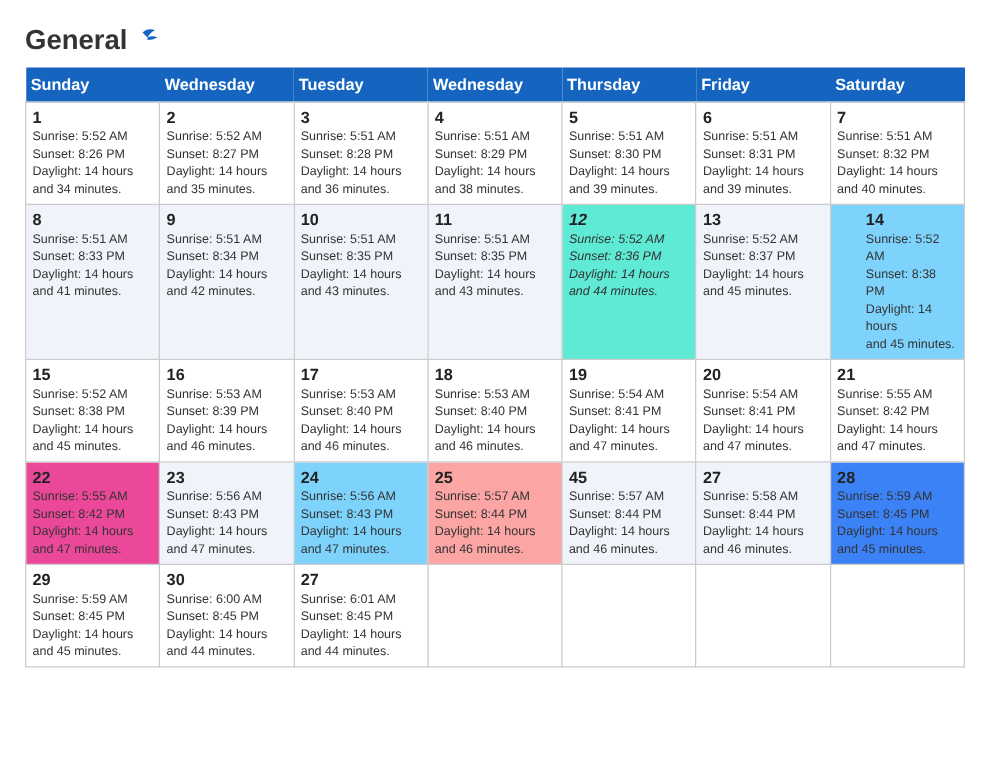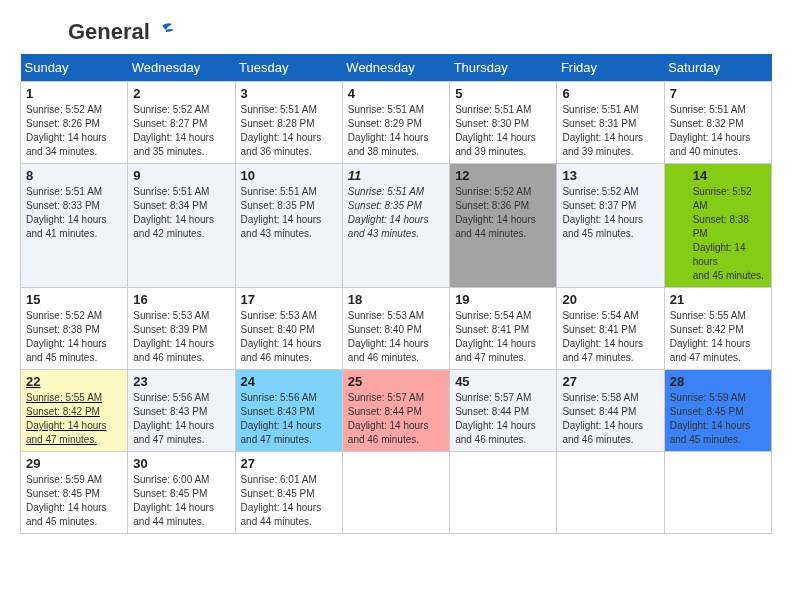--- a/index.html
+++ b/index.html
@@ -19,21 +19,20 @@
     .logo {
       display: flex;
       flex-direction: column;
       align-items: flex-start;
     }
     .logo-text {
       font-size: 22px;
       font-weight: bold;
       color: #333;
       line-height: 1.1;
-      margin-left: 48px;
     }
     .title-block {
       text-align: right;
     }
     .month-title {
       font-size: 36px;
       font-weight: bold;
       color: #333;
     }
     .location-title {
@@ -44,21 +43,21 @@
       width: 100%;
       border-collapse: collapse;
       font-size: 11px;
     }
     .calendar th {
       background-color: #1565C0;
       color: #fff;
       padding: 6px 4px;
       text-align: left;
       font-size: 13px;
-      font-weight: normal;
+      font-weight: bold;
     }
     .calendar td {
       border: 1px solid #ccc;
       vertical-align: top;
       padding: 4px 5px;
       width: calc(100% / 7);
       background: #fff;
       min-height: 70px;
     }
     .calendar tr:nth-child(even) td {
@@ -151,33 +150,33 @@
         <div class="day-info">Sunrise: 5:51 AM<br>Sunset: 8:33 PM<br>Daylight: 14 hours<br>and 41 minutes.</div>
         </td>
         <td style="background: rgb(240, 244, 250);">
         <span class="day-number">9</span>
         <div class="day-info">Sunrise: 5:51 AM<br>Sunset: 8:34 PM<br>Daylight: 14 hours<br>and 42 minutes.</div>
         </td>
         <td style="background: rgb(240, 244, 250);">
         <span class="day-number">10</span>
         <div class="day-info">Sunrise: 5:51 AM<br>Sunset: 8:35 PM<br>Daylight: 14 hours<br>and 43 minutes.</div>
         </td>
-        <td style="background: rgb(240, 244, 250); font-style: italic;">
+        <td style="background: rgb(240, 244, 250);">
         <span class="day-number">11</span>
         <div class="day-info">Sunrise: 5:51 AM<br>Sunset: 8:35 PM<br>Daylight: 14 hours<br>and 43 minutes.</div>
         </td>
-        <td style="background: #a3a3a3;">
+        <td style="background: #5eead4; font-style: italic;">
         <span class="day-number">12</span>
         <div class="day-info">Sunrise: 5:52 AM<br>Sunset: 8:36 PM<br>Daylight: 14 hours<br>and 44 minutes.</div>
         </td>
         <td style="background: rgb(240, 244, 250);">
         <span class="day-number">13</span>
         <div class="day-info">Sunrise: 5:52 AM<br>Sunset: 8:37 PM<br>Daylight: 14 hours<br>and 45 minutes.</div>
         </td>
-        <td style="background: #84cc16; padding-left: 28px;">
+        <td style="background: #7dd3fc; padding-left: 28px;">
         <span class="day-number">14</span>
         <div class="day-info">Sunrise: 5:52 AM<br>Sunset: 8:38 PM<br>Daylight: 14 hours<br>and 45 minutes.</div>
         </td>
       </tr>
       <tr>
         <td>
         <span class="day-number">15</span>
         <div class="day-info">Sunrise: 5:52 AM<br>Sunset: 8:38 PM<br>Daylight: 14 hours<br>and 45 minutes.</div>
         </td>
         <td>
@@ -199,21 +198,21 @@
         <td>
         <span class="day-number">20</span>
         <div class="day-info">Sunrise: 5:54 AM<br>Sunset: 8:41 PM<br>Daylight: 14 hours<br>and 47 minutes.</div>
         </td>
         <td>
         <span class="day-number">21</span>
         <div class="day-info">Sunrise: 5:55 AM<br>Sunset: 8:42 PM<br>Daylight: 14 hours<br>and 47 minutes.</div>
         </td>
       </tr>
       <tr>
-        <td style="background: #fef9c3; text-decoration: underline;">
+        <td style="background: #ec4899;">
         <span class="day-number">22</span>
         <div class="day-info">Sunrise: 5:55 AM<br>Sunset: 8:42 PM<br>Daylight: 14 hours<br>and 47 minutes.</div>
         </td>
         <td style="background: rgb(240, 244, 250);">
         <span class="day-number">23</span>
         <div class="day-info">Sunrise: 5:56 AM<br>Sunset: 8:43 PM<br>Daylight: 14 hours<br>and 47 minutes.</div>
         </td>
         <td style="background: #7dd3fc;">
         <span class="day-number">24</span>
         <div class="day-info">Sunrise: 5:56 AM<br>Sunset: 8:43 PM<br>Daylight: 14 hours<br>and 47 minutes.</div>

